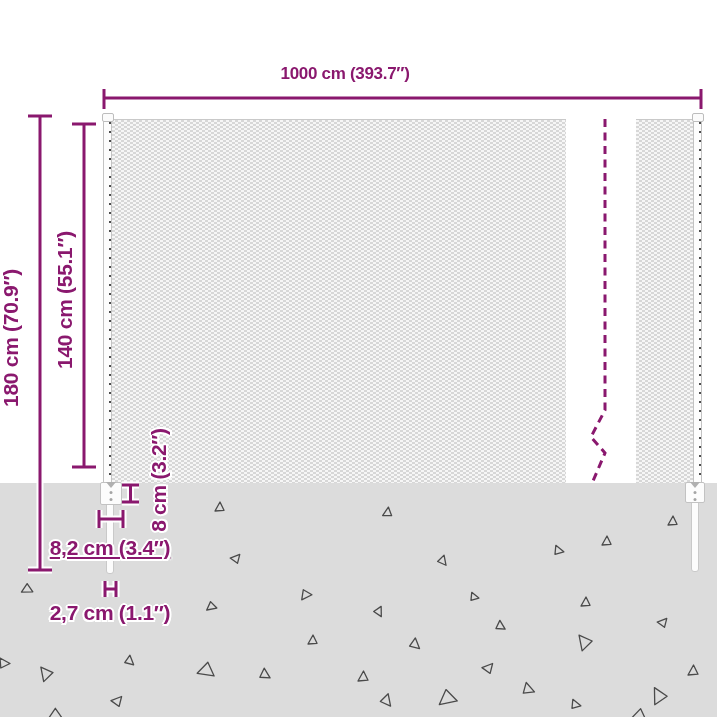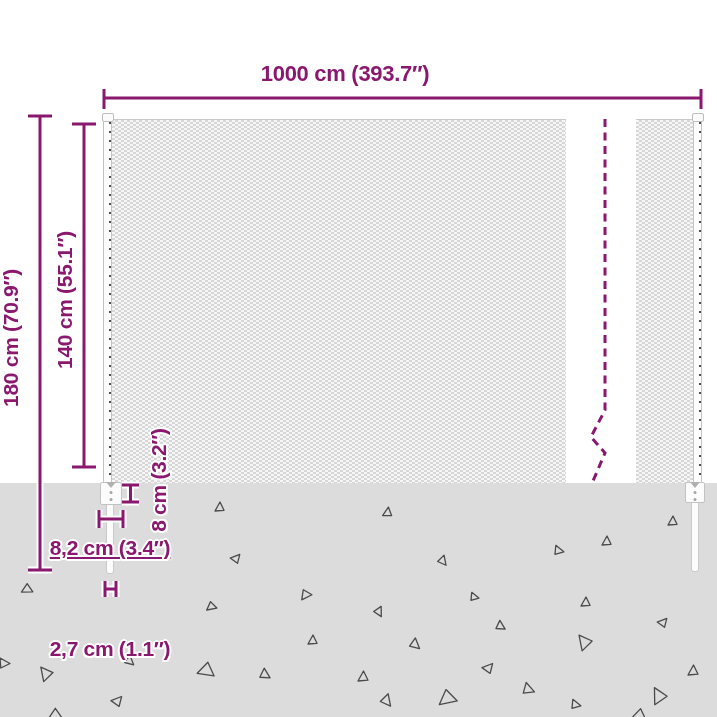--- a/index.html
+++ b/index.html
@@ -49,21 +49,21 @@
   .main{stroke:var(--accent,#8a186e);stroke-width:3;fill:none;}
   .dash{stroke:var(--accent,#8a186e);stroke-width:3;fill:none;stroke-dasharray:8 5.5;}
   
   .lbl{
     position:absolute;white-space:nowrap;font-size:21px;font-weight:bold;letter-spacing:-0.3px;
     color:var(--accent,#8a186e);transform:translate(-50%,-50%);
     text-shadow:2px 0 0 #fff,-2px 0 0 #fff,0 2px 0 #fff,0 -2px 0 #fff,
                 1.5px 1.5px 0 #fff,-1.5px 1.5px 0 #fff,1.5px -1.5px 0 #fff,-1.5px -1.5px 0 #fff;
   }
   .lbl.v{transform:translate(-50%,-50%) rotate(-90deg);}
-  .lbl.top{font-size:22px;}
+  .lbl.top{font-size:17px;}
 </style>
 </head>
 <body>
 
 <div class="stage">
 
   <div class="ground"></div>
   <svg id="ground-svg" viewBox="0 0 717 717">
       <polygon points="0,9 5.0,0 9,8.3" transform="translate(215,502) rotate(0 4.5 4.5)"></polygon>
       <polygon points="0,9 5.0,0 9,8.3" transform="translate(383,507) rotate(5 4.5 4.5)"></polygon>
@@ -137,14 +137,14 @@
          M99,510 V528 M99,519 H123 M123,510 V528
          M105,581 V597 M105,589 H116 M116,581 V597"></path>
     <path class="dash" d="M605,119 V410 L591,437 L605,453 L593,481"></path>
   </svg>
 
   <div class="lbl top" style="left:345px;top:74px;">1000 cm (393.7″)</div>
   <div class="lbl v" style="left:11px;top:338px;">180 cm (70.9″)</div>
   <div class="lbl v" style="left:65px;top:300px;">140 cm (55.1″)</div>
   <div class="lbl v" style="left:159px;top:480px;">8 cm (3.2″)</div>
   <div class="lbl" style="left:110px;top:548px;text-decoration:underline;">8,2 cm (3.4″)</div>
-  <div class="lbl" style="left:110px;top:613px;margin-top:36px;">2,7 cm (1.1″)</div>
+  <div class="lbl" style="left:110px;top:613px;">2,7 cm (1.1″)</div>
 </div>
 
 </body></html>

